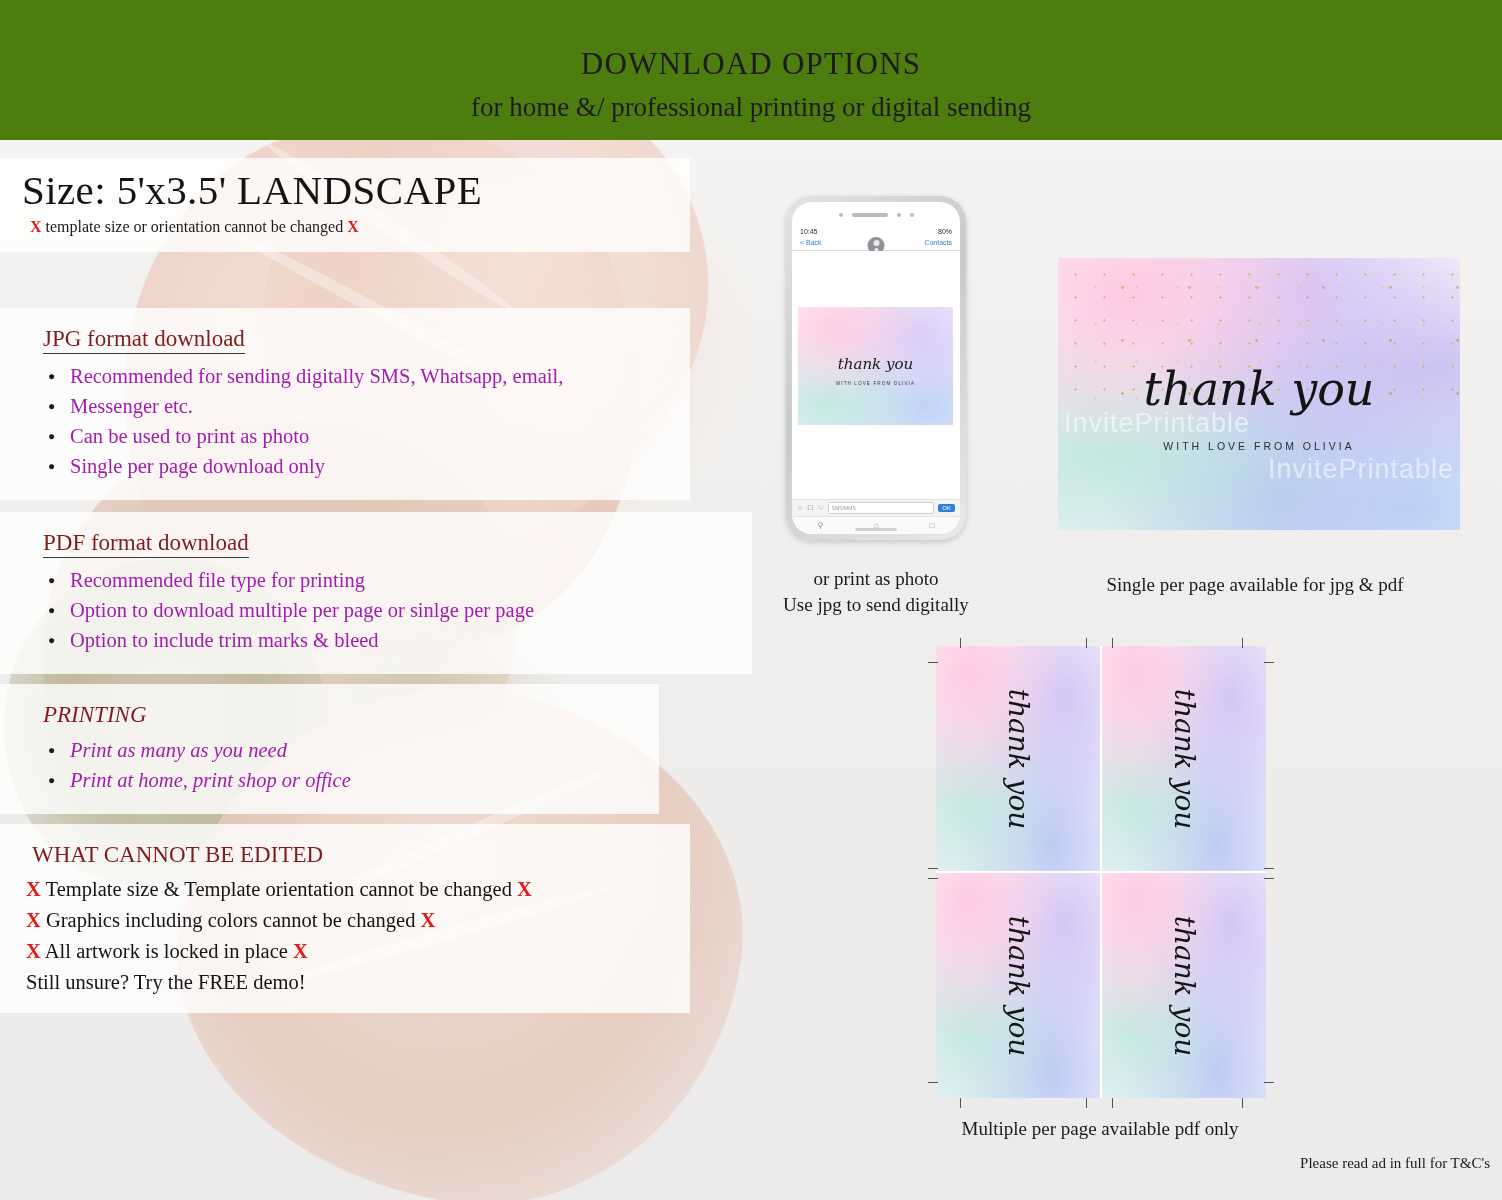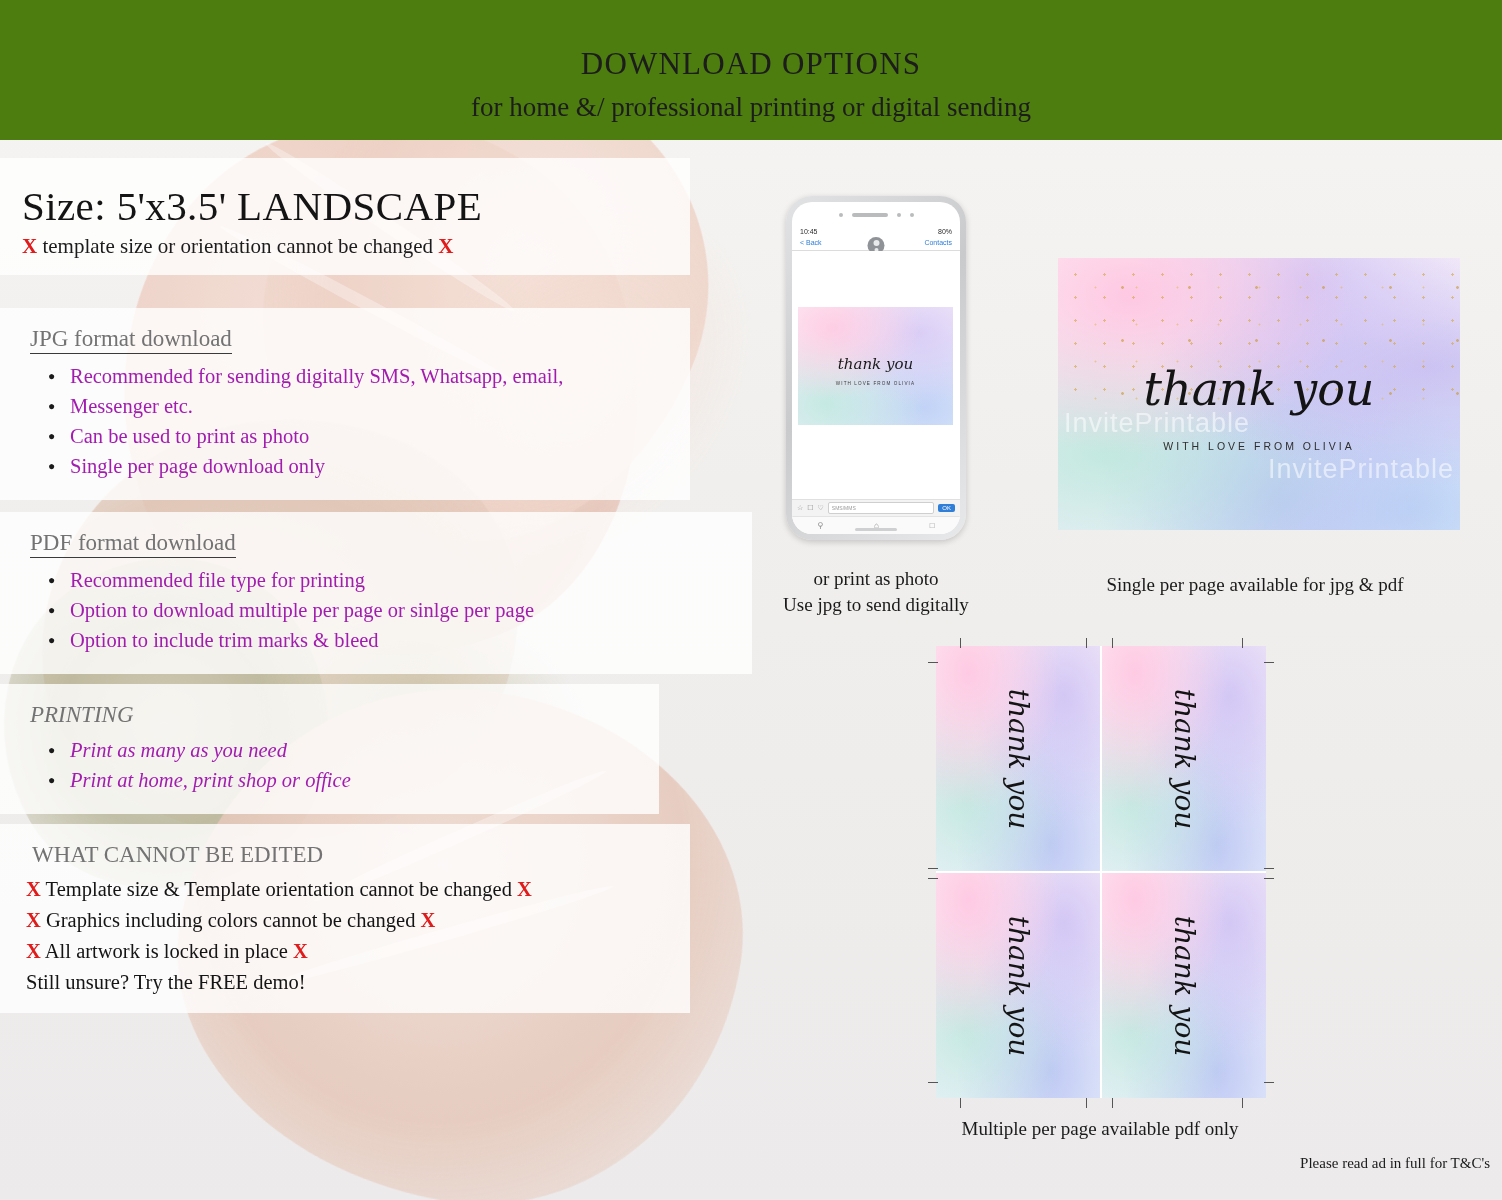--- a/index.html
+++ b/index.html
@@ -97,39 +97,39 @@
     position: absolute;
     background: rgba(255,255,255,.80);
     padding: 10px 18px 14px 22px;
     box-sizing: border-box;
   }
   .panel-size { left: 0; top: 158px; width: 690px; }
   .size-title {
     font-size: 41px;
     letter-spacing: .4px;
     color: #141414;
-    margin: 16px 0 6px 0;
+    margin: 0 0 6px 0;
     line-height: 1.08;
   }
   .size-note {
-    font-size: 21px;
+    font-size: 16px;
     color: #1c1c1c;
-    margin: 0 0 2px 0;
+    margin: 0 0 2px 8px;
   }
   .xmark { color: #e01b1b; font-weight: 700; }
 
   .panel-jpg { left: 0; top: 308px; width: 690px; }
   .panel-pdf { left: 0; top: 512px; width: 752px; }
   .panel-printing { left: 0; top: 684px; width: 659px; font-style: italic; }
   .panel-cannot { left: 0; top: 824px; width: 690px; }
 
   .sec-title {
     font-size: 23px;
-    color: #737373;
-    margin: 8px 0 6px 8px;
+    color: #7f1d1d;
+    margin: 8px 0 6px 21px;
     display: inline-block;
   }
   .sec-title.u { border-bottom: 1px solid #3a3a3a; padding-bottom: 1px; }
   ul.bullets {
     margin: 2px 0 4px 0;
     padding-left: 26px;
     list-style: none;
   }
   ul.bullets li {
     font-size: 20.5px;

